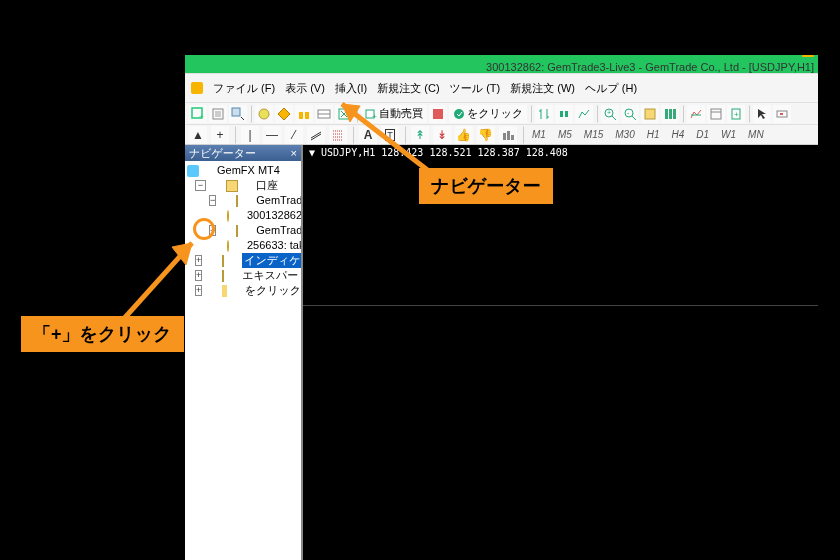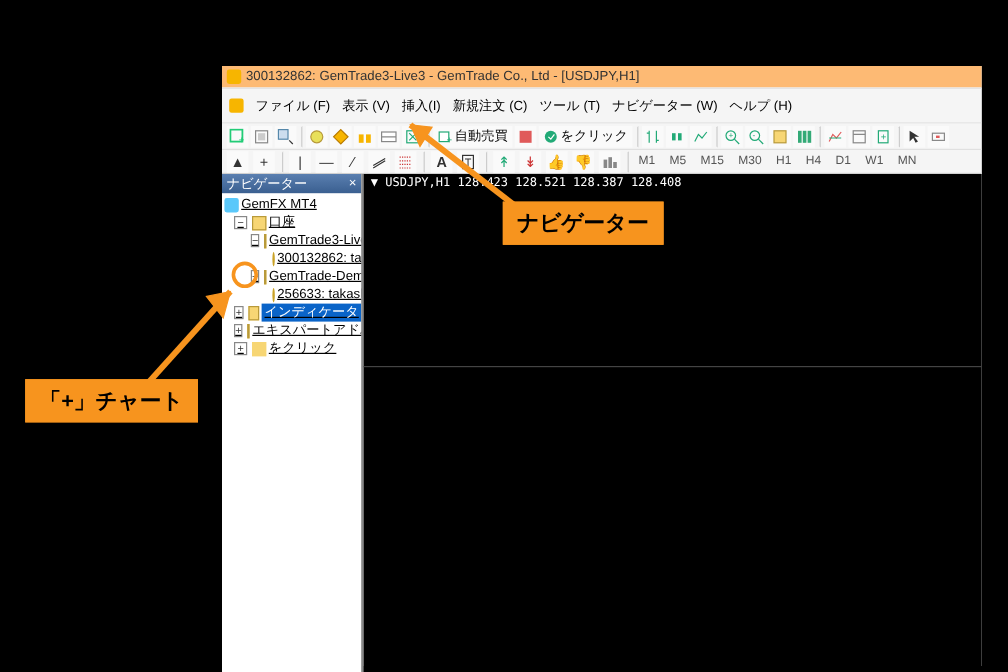--- a/index.html
+++ b/index.html
@@ -1,41 +1,41 @@
 <!DOCTYPE html>
 <html><head>
 <meta charset="utf-8">
 <style>
   * { box-sizing: border-box; margin: 0; padding: 0; }
   body { background: #000; width: 840px; height: 560px; position: relative; font-family: "MS PGothic", sans-serif; font-size: 11px; overflow: hidden; }
 
   .app-window { position: absolute; left: 185px; top: 55px; width: 633px; height: 500px; background: #fff; }
 
-  .titlebar { height: 18px; background: #fdba74; display: flex; align-items: center; padding: 0 4px; gap: 4px; color: #333; }
+  .titlebar { height: 18px; background: #22c55e; display: flex; align-items: flex-end; padding: 0 4px; gap: 4px; color: #333; flex-direction: column; }
   .titlebar .ico { width: 12px; height: 12px; background: #f7b500; border-radius: 2px; }
 
   .menubar { height: 30px; display: flex; align-items: center; gap: 10px; padding: 0 6px; color: #000; background: #f5f5f5; border-top: 1px solid #e0e0e0; border-bottom: 1px solid #e0e0e0; }
 
   .toolbar1 { height: 22px; display: flex; align-items: center; gap: 2px; padding: 0 4px; background: #f5f5f5; border-bottom: 1px solid #e0e0e0; }
   .toolbar2 { height: 20px; display: flex; align-items: center; gap: 4px; padding: 0 4px; background: #f5f5f5; border-bottom: 1px solid #d0d0d0; font-size: 10px; color: #333; }
 
   .tb-btn { width: 18px; height: 18px; display: flex; align-items: center; justify-content: center; font-size: 12px; border: 1px solid transparent; background: #fafafa; }
   .tb-btn.sep { width: 0; border-right: 1px solid #ccc; margin: 0 1px; background: none; }
   .tb-btn svg { width: 14px; height: 14px; }
   .tb-text-btn { height: 18px; display: flex; align-items: center; gap: 2px; padding: 0 4px; font-size: 11px; background: #fafafa; }
 
   .tf-btn { padding: 0 3px; color: #555; }
 
   .nav-header { height: 16px; background: linear-gradient(#5a7fb0, #3a5f90); color: #fff; display: flex; align-items: center; justify-content: space-between; padding: 0 4px; font-size: 11px; }
   .nav-header .close { cursor: default; }
 
   .workspace { display: flex; height: calc(100% - 18px - 18px - 22px - 20px); }
   .navigator { width: 118px; background: #fff; border-right: 2px solid #888; overflow: hidden; }
   .tree { padding: 2px 0 0 2px; font-size: 11px; color: #000; line-height: 15px; }
-  .tree-row { display: flex; align-items: center; gap: 2px; white-space: nowrap; text-decoration: underline; }
+  .tree-row { display: flex; align-items: center; gap: 18px; white-space: nowrap; }
   .tw { width: 11px; height: 11px; border: 1px solid #888; display: inline-flex; align-items: center; justify-content: center; font-size: 9px; line-height: 1; margin-right: 2px; background: #fff; color: #333; }
   .ic { width: 12px; height: 12px; display: inline-block; }
   .ic-folder { background: #f7d674; border: 1px solid #b89a3a; }
   .ic-user { background: #ffe08a; border-radius: 50%; border: 1px solid #c9a227; }
   .ic-gem { background: #5ac8fa; border-radius: 2px; }
   .ic-script { background: #f7d674; }
   .sel { background: #0a64c8; color: #fff; padding: 0 2px; }
 
   .chart-area { flex: 1; background: #000; position: relative; }
   .chart-info { position: absolute; top: 2px; left: 6px; color: #fff; font-size: 10px; font-family: monospace; }
@@ -61,21 +61,21 @@
     <span>300132862: GemTrade3-Live3 - GemTrade Co., Ltd - [USDJPY,H1]</span>
   </div>
 
   <div class="menubar">
     <span class="ico" style="width:12px;height:12px;background:#f7b500;border-radius:2px"></span>
     <span>ファイル (F)</span>
     <span>表示 (V)</span>
     <span>挿入(I)</span>
     <span>新規注文 (C)</span>
     <span>ツール (T)</span>
-    <span>ナビゲーター (W)</span>
+    <span>新規注文 (W)</span>
     <span>ヘルプ (H)</span>
   </div>
 
   <div class="toolbar1">
     <span class="tb-btn">
         <svg viewBox="0 0 14 14">
           <rect x="1" y="1" width="10" height="10" fill="none" stroke="#2c7" stroke-width="1.5"></rect>
           <text x="8" y="12" font-size="8" fill="#2c7">+</text>
         </svg>
       </span>
@@ -248,21 +248,21 @@
     <span class="tb-btn" style="color:#b89a3a">👍</span>
     <span class="tb-btn" style="color:#b89a3a">👎</span>
     <span class="tb-btn">
         <svg viewBox="0 0 14 14">
           <rect x="2" y="5" width="3" height="7" fill="#888"></rect>
           <rect x="6" y="3" width="3" height="9" fill="#888"></rect>
           <rect x="10" y="7" width="3" height="5" fill="#888"></rect>
         </svg>
       </span>
     <span class="tb-btn sep"></span>
-    <span id="tf-container" style="display:flex;gap:6px;">
+    <span id="tf-container" style="display:flex;gap:6px;font-style:italic;">
         <span class="tf-btn">M1</span>
         <span class="tf-btn">M5</span>
         <span class="tf-btn">M15</span>
         <span class="tf-btn">M30</span>
         <span class="tf-btn">H1</span>
         <span class="tf-btn">H4</span>
         <span class="tf-btn">D1</span>
         <span class="tf-btn">W1</span>
         <span class="tf-btn">MN</span>
       </span>
@@ -333,13 +333,13 @@
   <line x1="110" y1="80" x2="22" y2="12" stroke-width="5"></line>
   <polygon points="22,12 40,14 30,30"></polygon>
 </svg>
 
 <svg class="arrow" style="left:110px; top:225px; width:110px; height:110px;">
   <line x1="10" y1="98" x2="82" y2="18" stroke-width="5"></line>
   <polygon points="82,18 62,22 76,40"></polygon>
 </svg>
 
 <div class="callout callout-nav">ナビゲーター</div>
-<div class="callout callout-plus">「+」チャート</div>
+<div class="callout callout-plus">「+」をクリック</div>
 
 </body></html>

